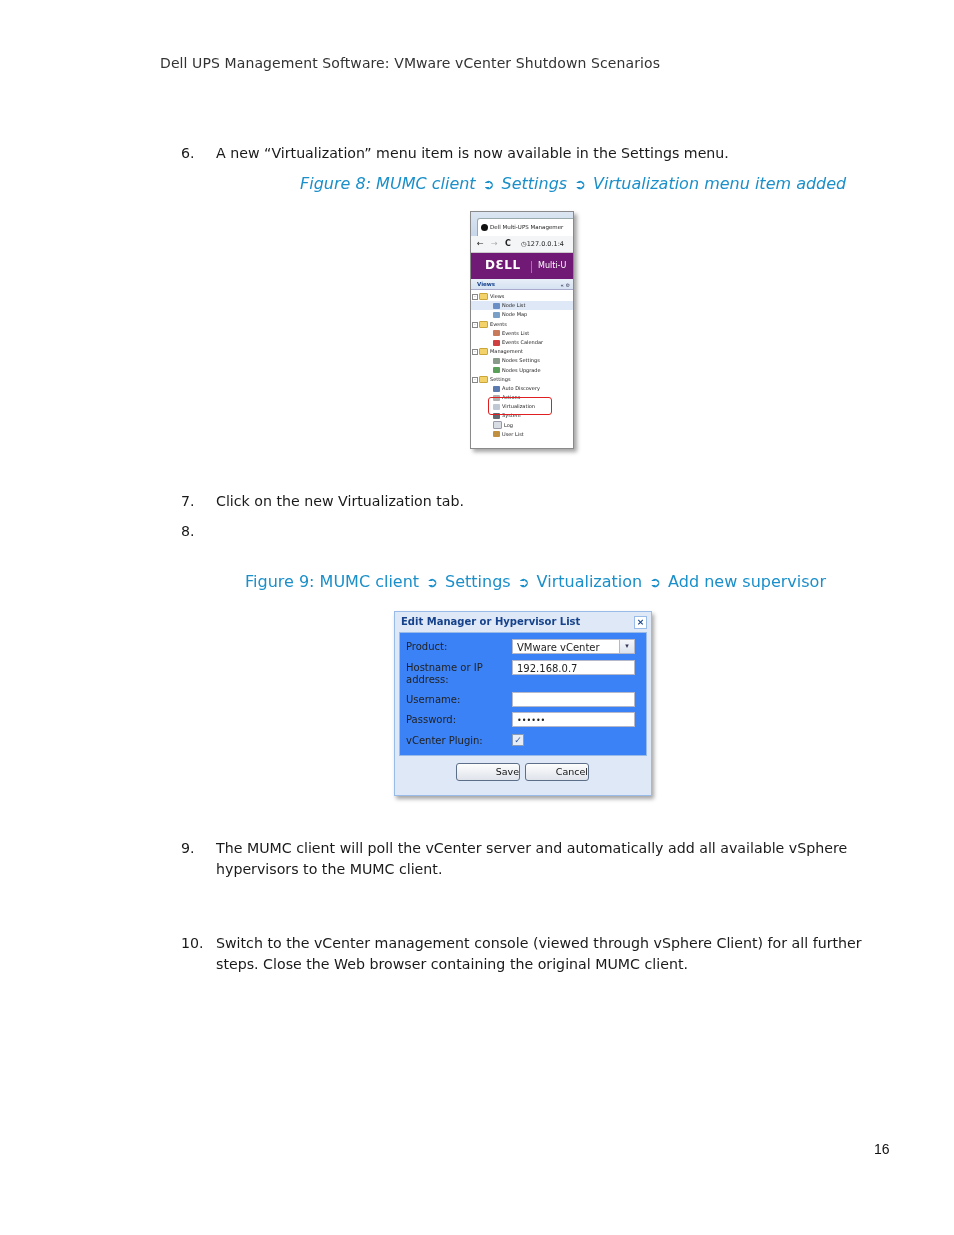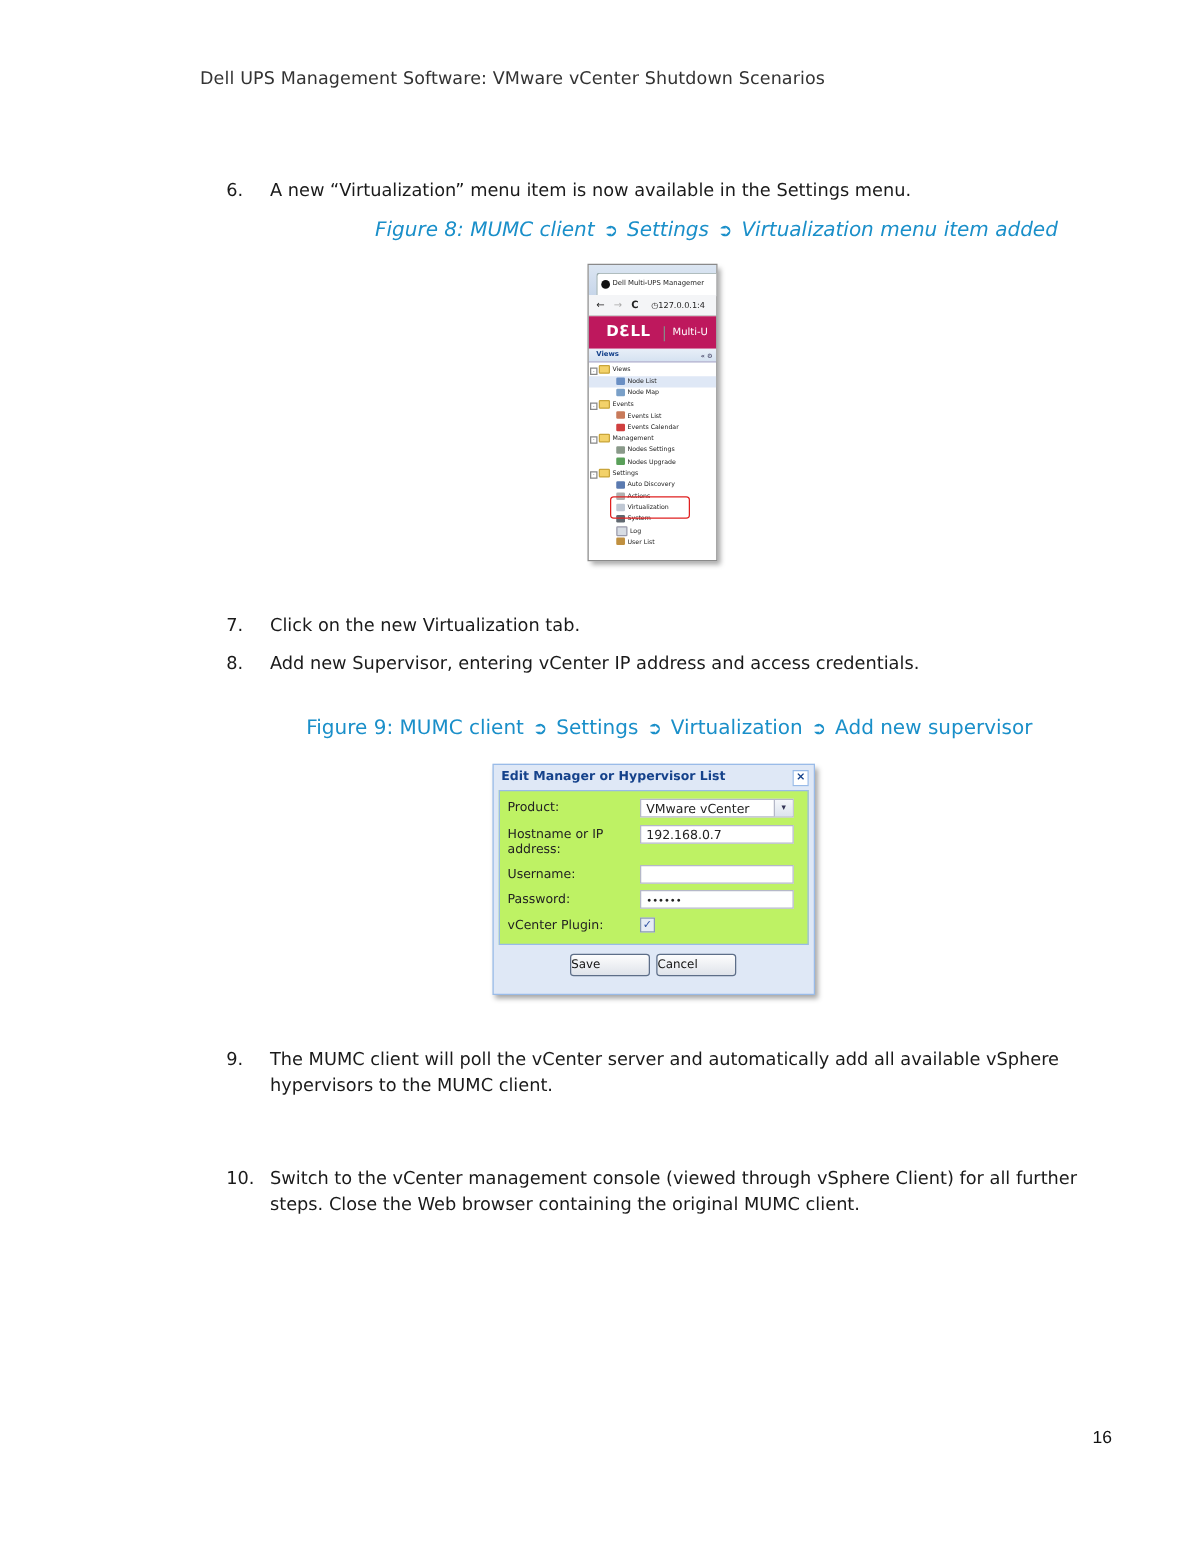--- a/index.html
+++ b/index.html
@@ -14,46 +14,46 @@
   .pagenum { left:826px; top:1141px; font-size:14px; font-family:"Liberation Sans", sans-serif; color:#111; }
 
   
   .fig8 { left:422px; top:211px; width:102px; height:236px; border:1px solid #8a8a8a; background:#fff; box-shadow:3px 3px 4px rgba(0,0,0,0.35); overflow:hidden; }
   .fig8 .tabbar { height:24px; background:linear-gradient(#dce6f2,#c7d6ea); position:relative; }
   .fig8 .tab { position:absolute; left:6px; top:6px; right:-4px; height:18px; background:#fff; border:1px solid #9aa; border-bottom:none; border-radius:3px 3px 0 0; font-size:5.5px; white-space:nowrap; line-height:17px; padding-left:12px; }
   .fig8 .tab .dot { position:absolute; left:3px; top:5px; width:7px; height:7px; border-radius:50%; background:#111; }
   .fig8 .navbar { height:16px; background:#f4f5f7; border-bottom:1px solid #ccc; font-size:8px; line-height:16px; position:relative; white-space:nowrap; }
   .fig8 .navbar span { position:absolute; top:0; }
   .fig8 .url { left:50px; font-size:6.5px; }
-  .fig8 .brand { height:26px; background:#be185d; color:#fff; position:relative;padding-left:44px; }
+  .fig8 .brand { height:26px; background:#701a75; color:#fff; position:relative;padding-left:44px; }
   .fig8 .brand .logo { position:absolute; left:14px; top:5px; font-family:"DejaVu Sans", sans-serif; font-weight:bold; font-size:12px; letter-spacing:0.5px; }
   .fig8 .brand .sep { position:absolute; left:60px; top:8px; width:1px; height:12px; background:#888; }
   .fig8 .brand .app { position:absolute; left:67px; top:8px; font-size:8px; white-space:nowrap; }
   .fig8 .views-head { height:10px; background:linear-gradient(#e8eff8,#d5e2f1); border-bottom:1px solid #aac; font-size:5.5px; color:#15428b; font-weight:bold; line-height:10px; padding-left:6px; position:relative; }
   .fig8 .views-head .btns { position:absolute; right:3px; top:1px; font-size:5px; color:#446; }
   .fig8 .tree { padding-top:2px; }
   .fig8 .node { height:9.2px; font-size:5px; line-height:9px; white-space:nowrap; position:relative; color:#222; }
   .fig8 .node.l0 { padding-left:8px; }
   .fig8 .node.l1 { padding-left:22px; }
   .fig8 .node .ic { display:inline-block; width:7px; height:6px; vertical-align:middle; margin-right:2px; border-radius:1px; }
   .fig8 .node .folder { background:#f3d26a; border:1px solid #c9a53a; width:7px; height:5px; }
   .fig8 .node .exp { position:absolute; left:1px; top:2px; width:4px; height:4px; border:1px solid #888; font-size:4px; line-height:4px; text-align:center; background:#fff; }
   .fig8 .node.sel { background:#dfe8f6; }
   .fig8 .hl { position:absolute; left:17px; top:185px; width:62px; height:16px; border:1.5px solid #e02020; border-radius:3px; }
 
   
   .fig9 { left:346px; top:611px; width:256px; height:183px; border:1px solid #99bbe8; background:#dfe8f6; box-shadow:2px 3px 4px rgba(0,0,0,0.35); }
   .fig9 .title { height:20px; font-size:10px; font-weight:bold; color:#15428b; line-height:20px; padding-left:6px; position:relative; }
   .fig9 .close { position:absolute; right:4px; top:4px; width:11px; height:11px; border:1px solid #99bbe8; background:#fff; font-size:9px; line-height:10px; text-align:center; color:#15428b; cursor:pointer; }
-  .fig9 .body { position:absolute; left:4px; top:20px; right:4px; height:122px; background:#bef264; border:1px solid #99bbe8; }
+  .fig9 .body { position:absolute; left:4px; top:20px; right:4px; height:122px; background:#3b82f6; border:1px solid #99bbe8; }
   .fig9 .lbl { position:absolute; left:6px; font-size:10px; color:#222; line-height:12px; }
   .fig9 .inp { position:absolute; left:112px; width:123px; height:15px; border:1px solid #b5b8c8; background:#fff; font-size:10px; line-height:15px; padding-left:4px; box-sizing:border-box; }
   .fig9 .sel .dd { position:absolute; right:0; top:0; width:14px; height:13px; border-left:1px solid #b5b8c8; background:linear-gradient(#f4f6fa,#dde4ee); font-size:7px; text-align:center; line-height:13px; color:#335; }
   .fig9 .chk { position:absolute; left:112px; width:10px; height:10px; border:1px solid #8a9bb5; background:#e6ecf5; font-size:9px; line-height:10px; text-align:center; color:#3557a5; }
-  .fig9 .btn { position:absolute; top:151px; width:62px; height:16px; border:1px solid #5d6e88; border-radius:3px; background:linear-gradient(#fdfdfd,#dfe3ea); font-size:9.5px; text-align:left; line-height:16px; color:#111; cursor:pointer; }
+  .fig9 .btn { position:absolute; top:151px; width:62px; height:16px; border:1px solid #5d6e88; border-radius:3px; background:linear-gradient(#fdfdfd,#dfe3ea); font-size:9.5px; text-align:right; line-height:16px; color:#111; cursor:pointer; }
 </style>
 </head>
 <body>
 
 <div class="abs header">Dell UPS Management Software: VMware vCenter Shutdown Scenarios</div>
 
 <div class="abs step" style="left:133px; top:143px; width:700px;">
   <span class="num">6.</span>
   <span class="txt">A new “Virtualization” menu item is now available in the Settings menu.</span>
 </div>
@@ -109,21 +109,20 @@
   <div class="hl"></div>
 </div>
 
 <div class="abs step" style="left:133px; top:491px; width:700px;">
   <span class="num">7.</span>
   <span class="txt">Click on the new Virtualization tab.</span>
 </div>
 
 <div class="abs step" style="left:133px; top:521px; width:700px; height:42px;">
   <span class="num">8.</span>
-  <span class="txt" style="top:0">Add new Supervisor, entering vCenter IP address and access credentials.</span>
 </div>
 
 <div class="abs caption" style="left:197px; top:572px;">
   <span>Figure 9: MUMC client</span>
   <span class="arrow">➲</span>
   <span>Settings</span>
   <span class="arrow">➲</span>
   <span>Virtualization</span>
   <span class="arrow">➲</span>
   <span>Add new supervisor</span>

